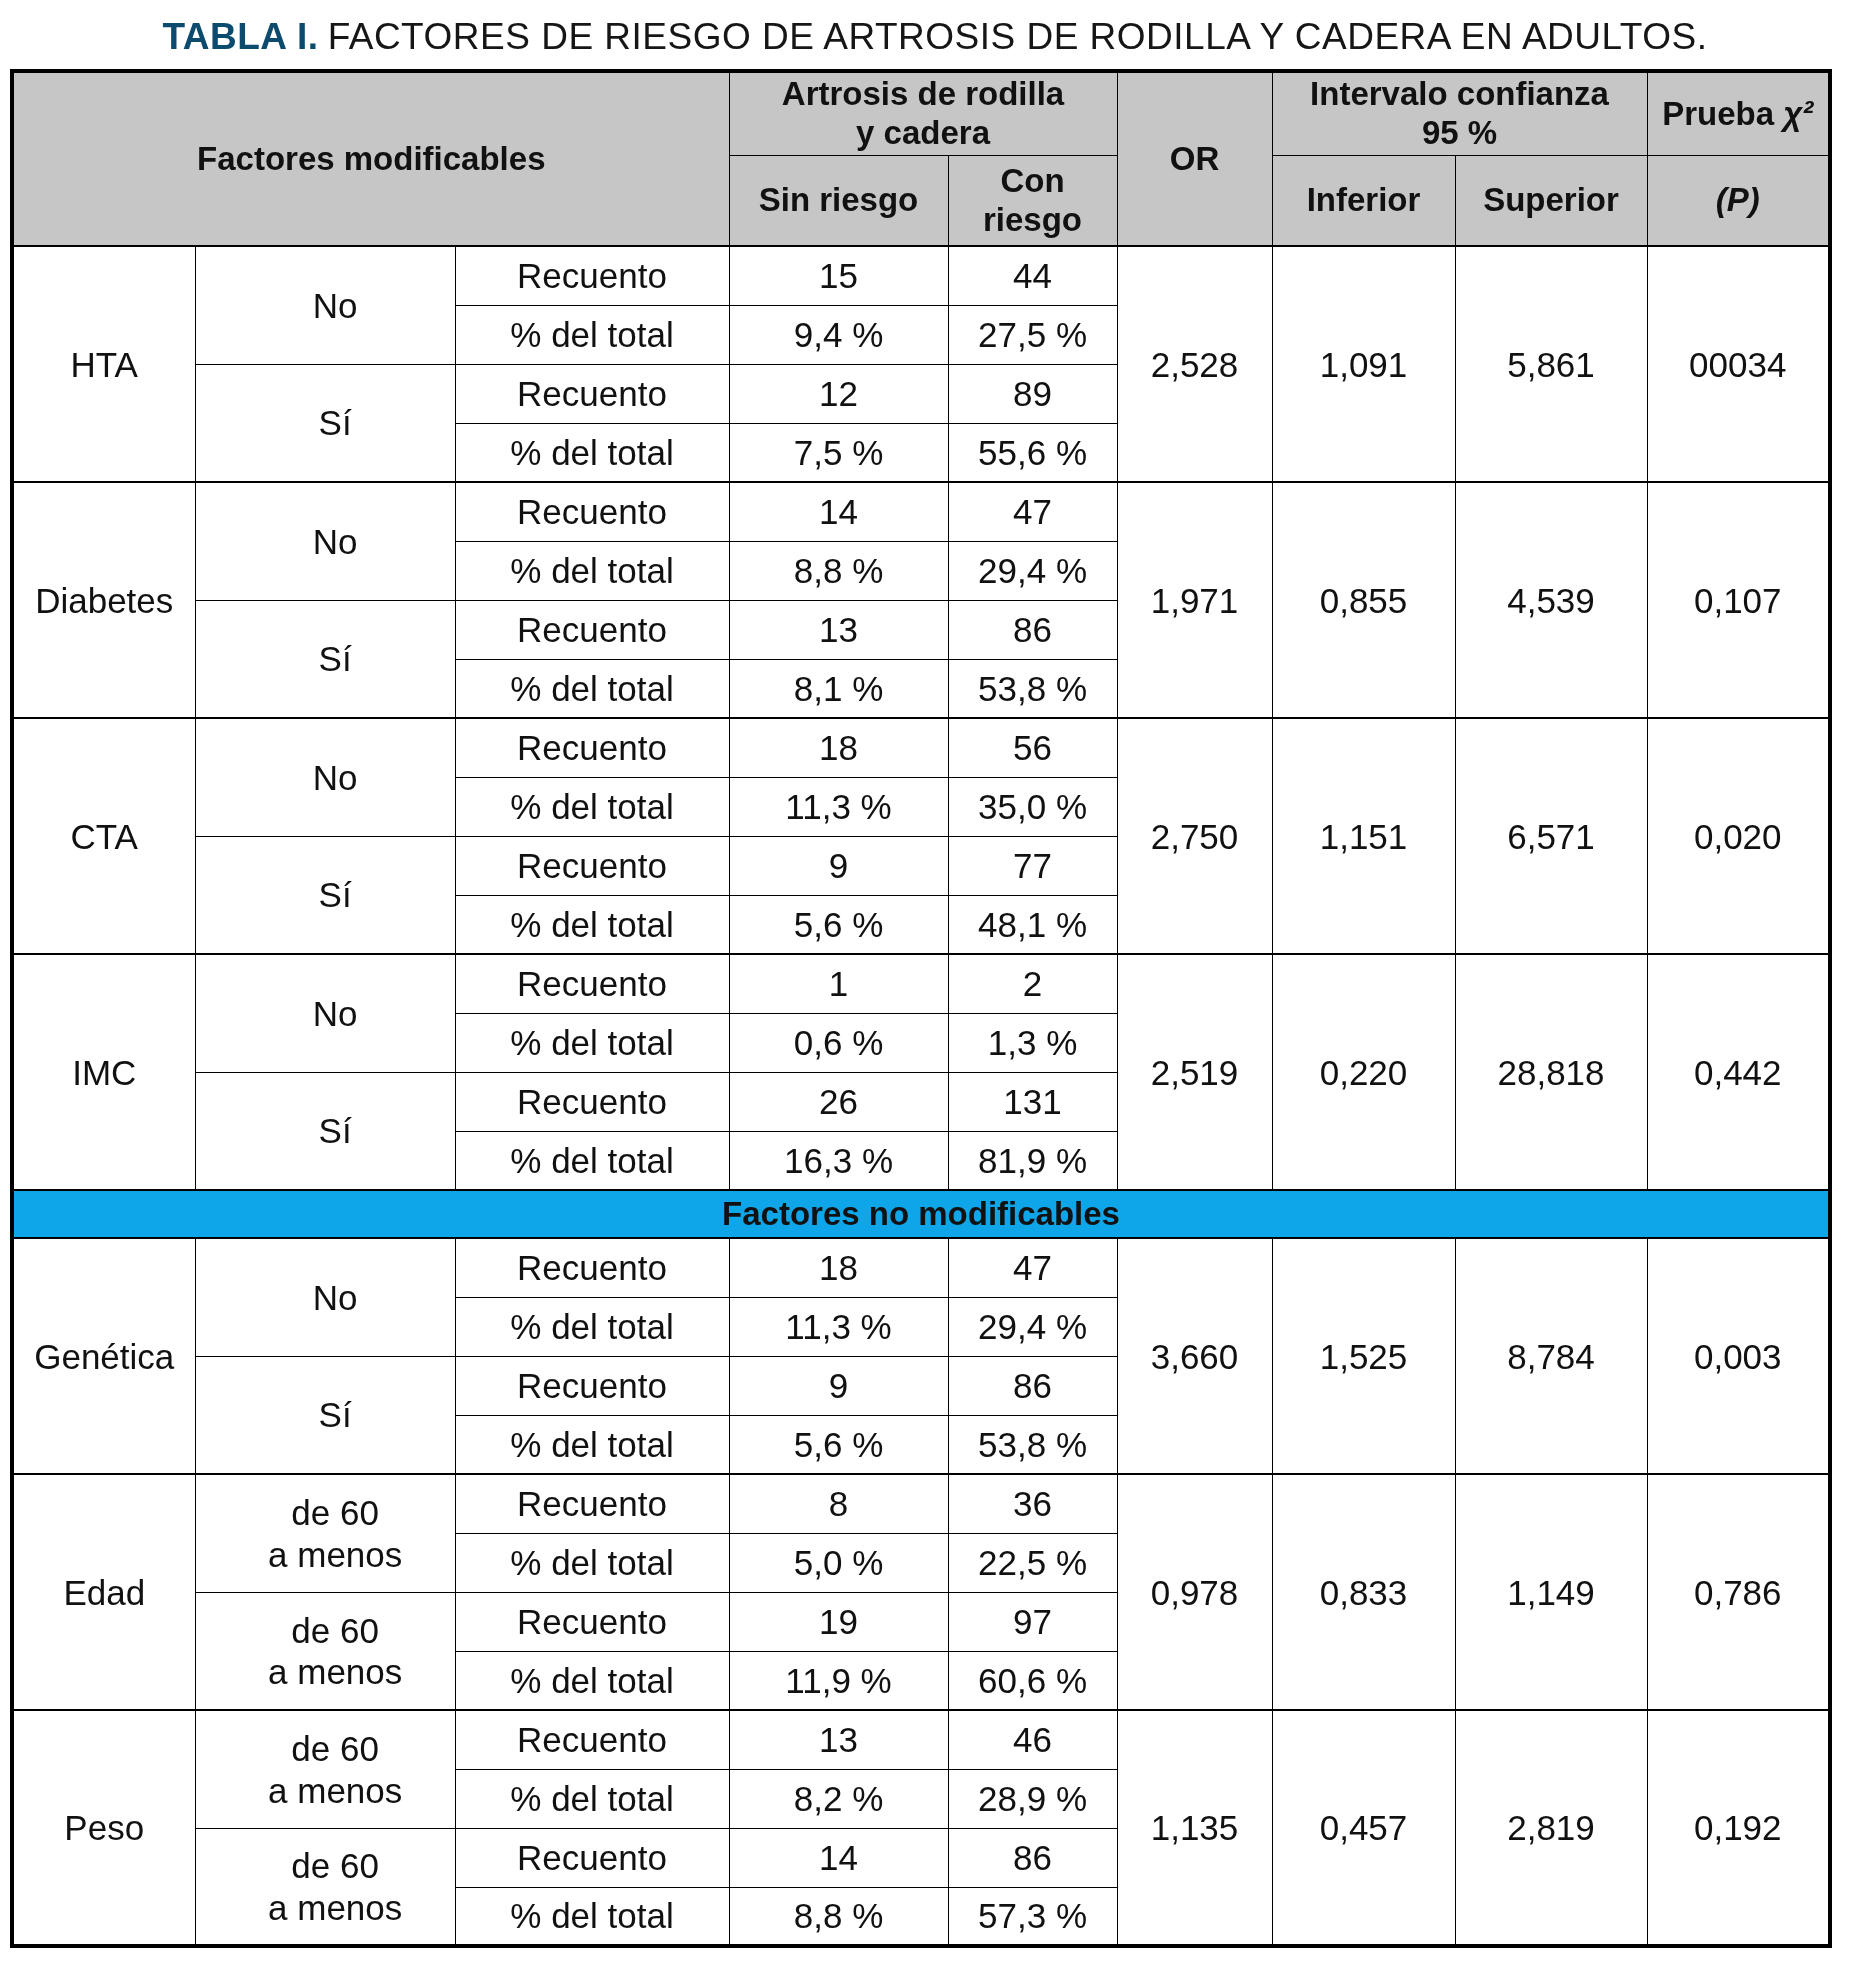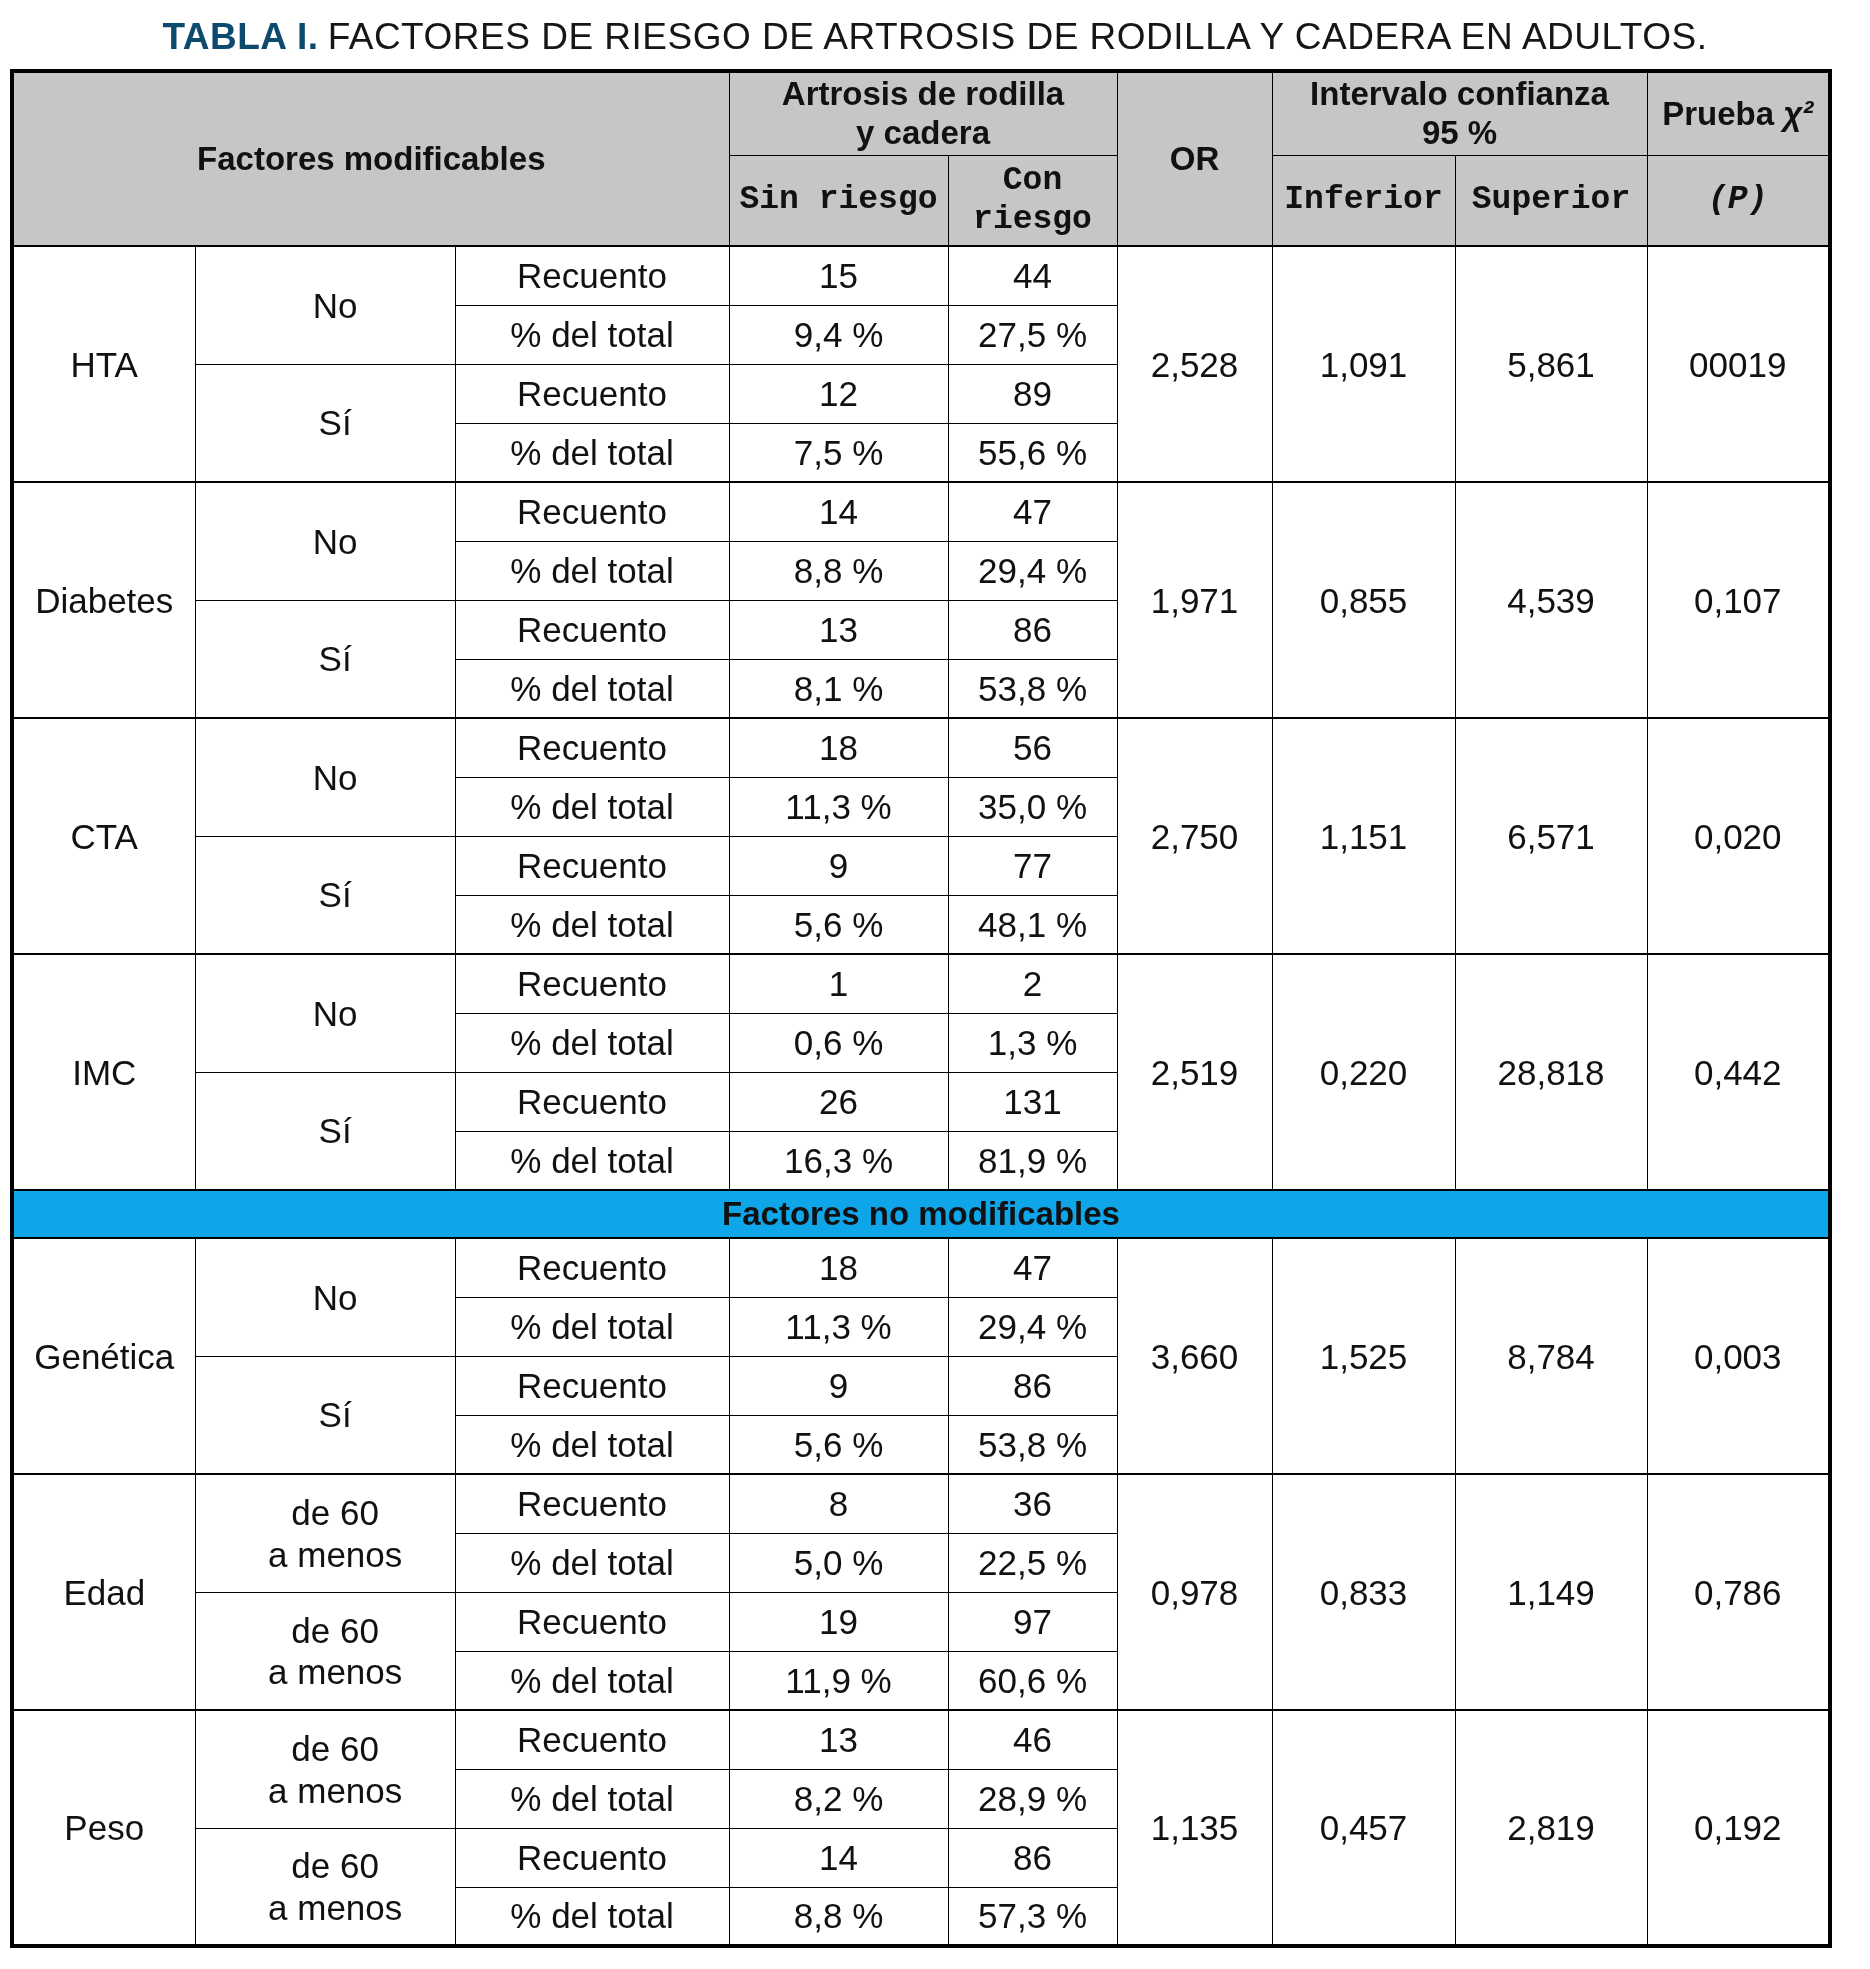--- a/index.html
+++ b/index.html
@@ -30,21 +30,21 @@
   td{
     border:1.8px solid #000;
     text-align:center;
     vertical-align:middle;
     font-size:35px;
     line-height:1.18;
     padding:1.8px 3.7px;
     overflow:hidden;
   }
   thead tr.h1{height:84px;}
-  thead tr.h2{height:91px;font-family:Liberation Mono, monospace;}
+  thead tr.h2{height:91px;}
   tbody tr{height:59px;}
   tbody tr.band{height:48px;}
   .hdr{
     background:#c6c6c6;
     font-weight:bold;
     font-size:33px;
   }
   thead tr.h2 td{border-bottom:2.7px solid #000;}
   tr.gs td{border-top:2.7px solid #000;}
   tr.band td{
@@ -101,21 +101,21 @@
 
     <tr class="gs">
       <td rowspan="4">HTA</td>
       <td class="sub" rowspan="2">No</td>
       <td>Recuento</td>
       <td>15</td>
       <td>44</td>
       <td rowspan="4">2,528</td>
       <td rowspan="4">1,091</td>
       <td rowspan="4">5,861</td>
-      <td rowspan="4">00019</td>
+      <td rowspan="4">00034</td>
     </tr>
     <tr>
       <td>% del total</td>
       <td>9,4 %</td>
       <td>27,5 %</td>
     </tr>
     <tr>
       <td class="sub" rowspan="2">Sí</td>
       <td>Recuento</td>
       <td>12</td>

